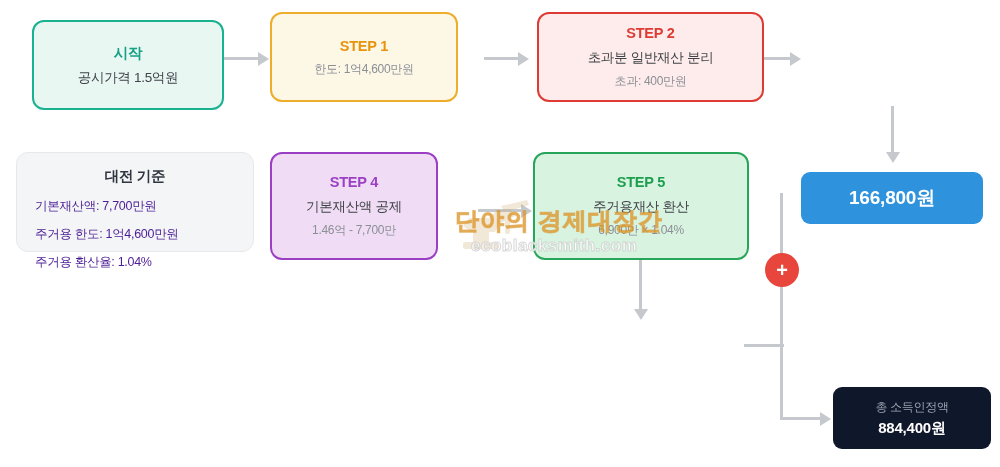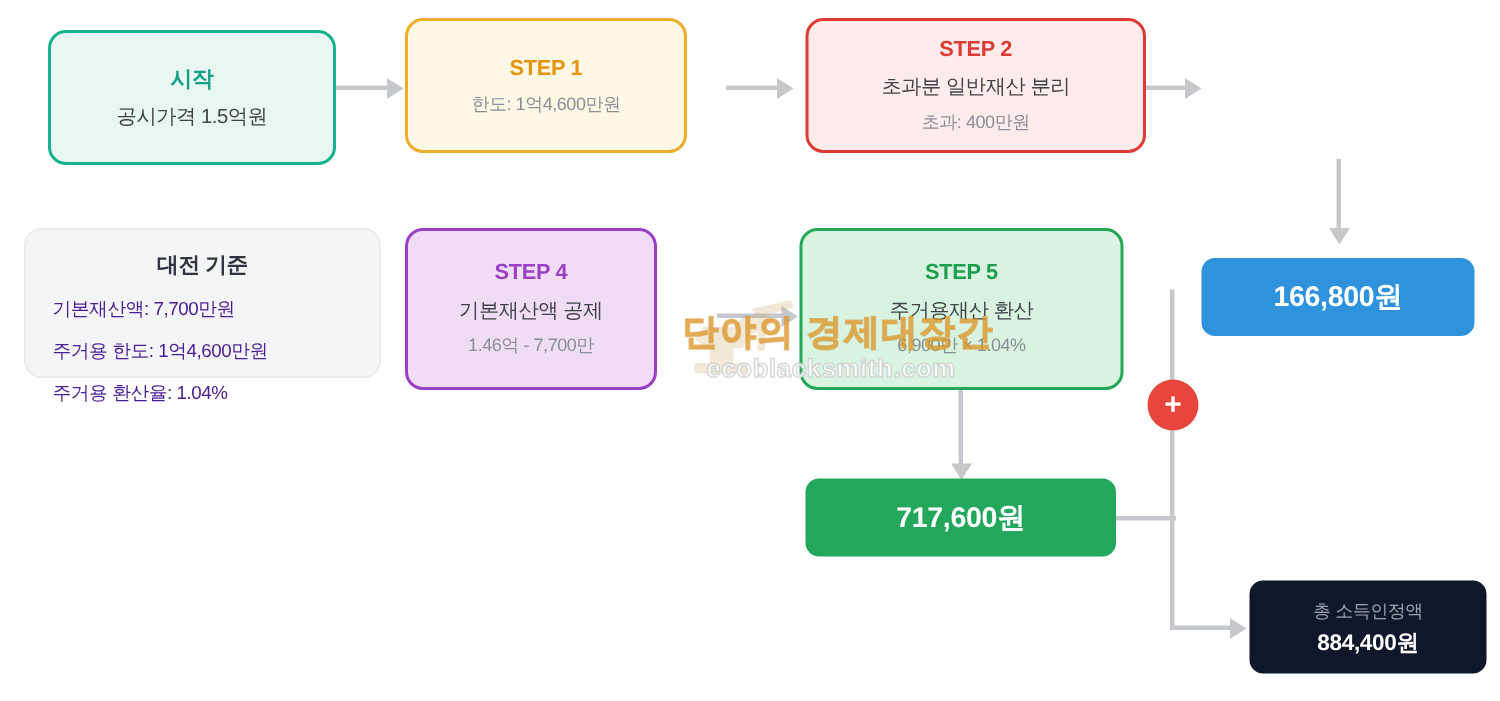--- a/index.html
+++ b/index.html
@@ -207,23 +207,20 @@
   <div class="node n-s5" style="left:533px; top:152px; width:216px; height:108px;">
     <div class="ttl">STEP 5</div>
     <div class="sub">주거용재산 환산</div>
     <div class="note">6,900만 × 1.04%</div>
   </div>
 
   <div class="result r-blue" style="left:801px; top:172px; width:182px; height:52px;">
     <span>166,800원</span>
   </div>
 
-  <div class="result r-green" style="left:537px; top:319px; width:207px; height:52px;">
-    <span>717,600원</span>
-  </div>
 
   <div class="plus-badge" style="left:765px; top:253px;">
     <span>+</span>
   </div>
 
   <div class="total" style="left:833px; top:387px; width:158px; height:62px;">
     <div class="t-cap">총 소득인정액</div>
     <div class="t-val">884,400원</div>
   </div>
 

